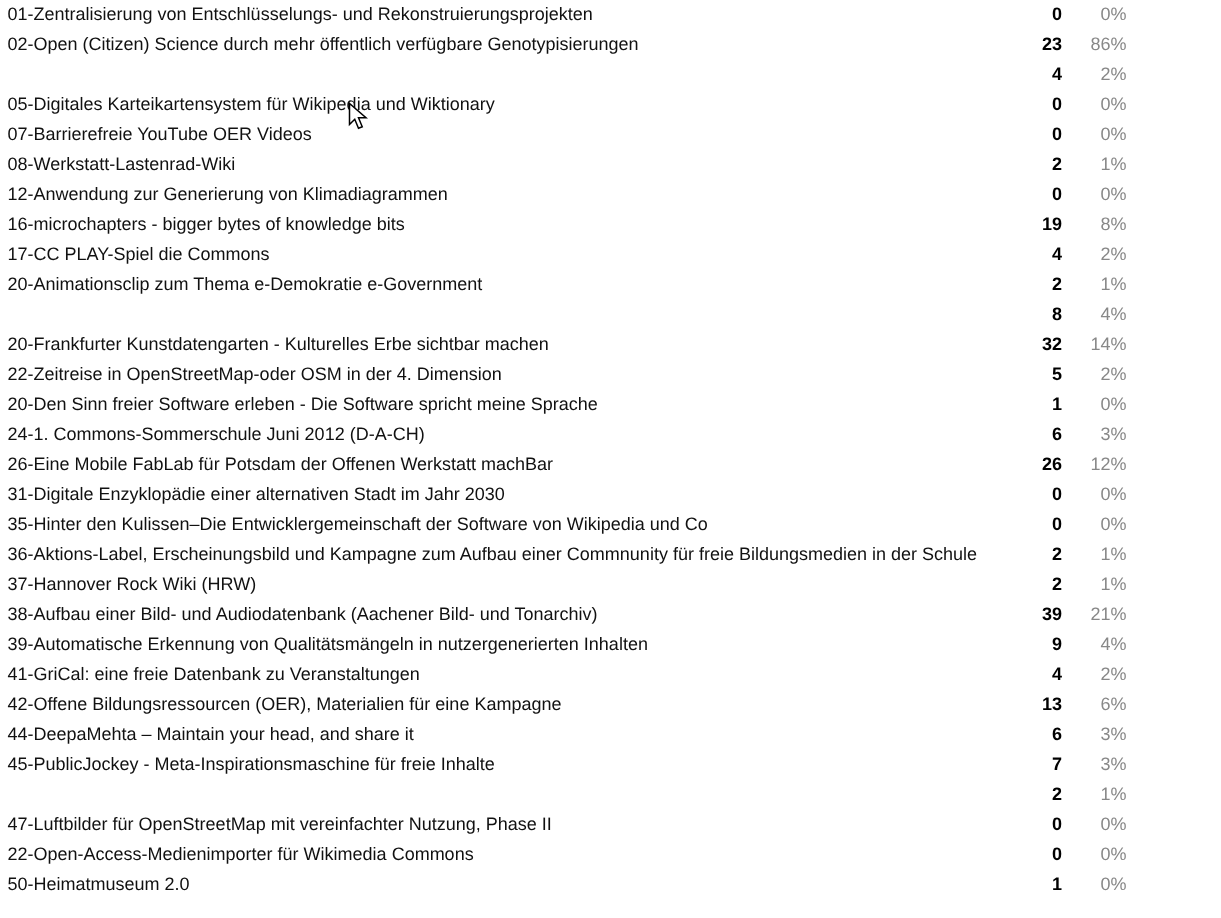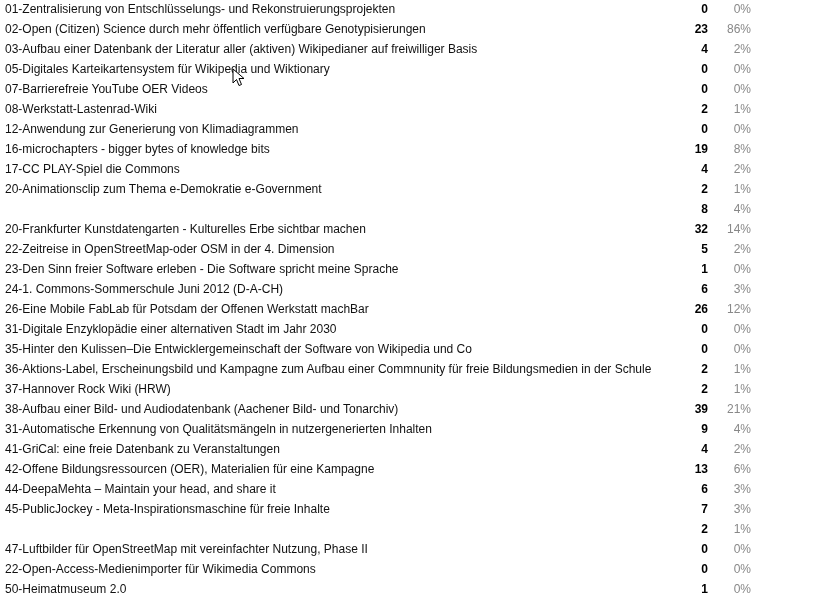--- a/index.html
+++ b/index.html
@@ -65,21 +65,20 @@
       <span class="label">01-Zentralisierung von Entschlüsselungs- und Rekonstruierungsprojekten</span>
       <span class="count">0</span>
       <span class="pct">0%</span>
     </div>
     <div class="row">
       <span class="label">02-Open (Citizen) Science durch mehr öffentlich verfügbare Genotypisierungen</span>
       <span class="count">23</span>
       <span class="pct">86%</span>
     </div>
     <div class="row">
-      <span class="label">03-Aufbau einer Datenbank der Literatur aller (aktiven) Wikipedianer auf freiwilliger Basis</span>
       <span class="count">4</span>
       <span class="pct">2%</span>
     </div>
     <div class="row">
       <span class="label">05-Digitales Karteikartensystem für Wikipedia und Wiktionary</span>
       <span class="count">0</span>
       <span class="pct">0%</span>
     </div>
     <div class="row">
       <span class="label">07-Barrierefreie YouTube OER Videos</span>
@@ -119,21 +118,21 @@
       <span class="label">20-Frankfurter Kunstdatengarten - Kulturelles Erbe sichtbar machen</span>
       <span class="count">32</span>
       <span class="pct">14%</span>
     </div>
     <div class="row">
       <span class="label">22-Zeitreise in OpenStreetMap-oder OSM in der 4. Dimension</span>
       <span class="count">5</span>
       <span class="pct">2%</span>
     </div>
     <div class="row">
-      <span class="label">23-Den Sinn freier Software erleben - Die Software spricht meine Sprache</span>
+      <span class="label">20-Den Sinn freier Software erleben - Die Software spricht meine Sprache</span>
       <span class="count">1</span>
       <span class="pct">0%</span>
     </div>
     <div class="row">
       <span class="label">24-1. Commons-Sommerschule Juni 2012 (D-A-CH)</span>
       <span class="count">6</span>
       <span class="pct">3%</span>
     </div>
     <div class="row">
       <span class="label">26-Eine Mobile FabLab für Potsdam der Offenen Werkstatt machBar</span>
@@ -159,21 +158,21 @@
       <span class="label">37-Hannover Rock Wiki (HRW)</span>
       <span class="count">2</span>
       <span class="pct">1%</span>
     </div>
     <div class="row">
       <span class="label">38-Aufbau einer Bild- und Audiodatenbank (Aachener Bild- und Tonarchiv)</span>
       <span class="count">39</span>
       <span class="pct">21%</span>
     </div>
     <div class="row">
-      <span class="label">31-Automatische Erkennung von Qualitätsmängeln in nutzergenerierten Inhalten</span>
+      <span class="label">39-Automatische Erkennung von Qualitätsmängeln in nutzergenerierten Inhalten</span>
       <span class="count">9</span>
       <span class="pct">4%</span>
     </div>
     <div class="row">
       <span class="label">41-GriCal: eine freie Datenbank zu Veranstaltungen</span>
       <span class="count">4</span>
       <span class="pct">2%</span>
     </div>
     <div class="row">
       <span class="label">42-Offene Bildungsressourcen (OER), Materialien für eine Kampagne</span>

